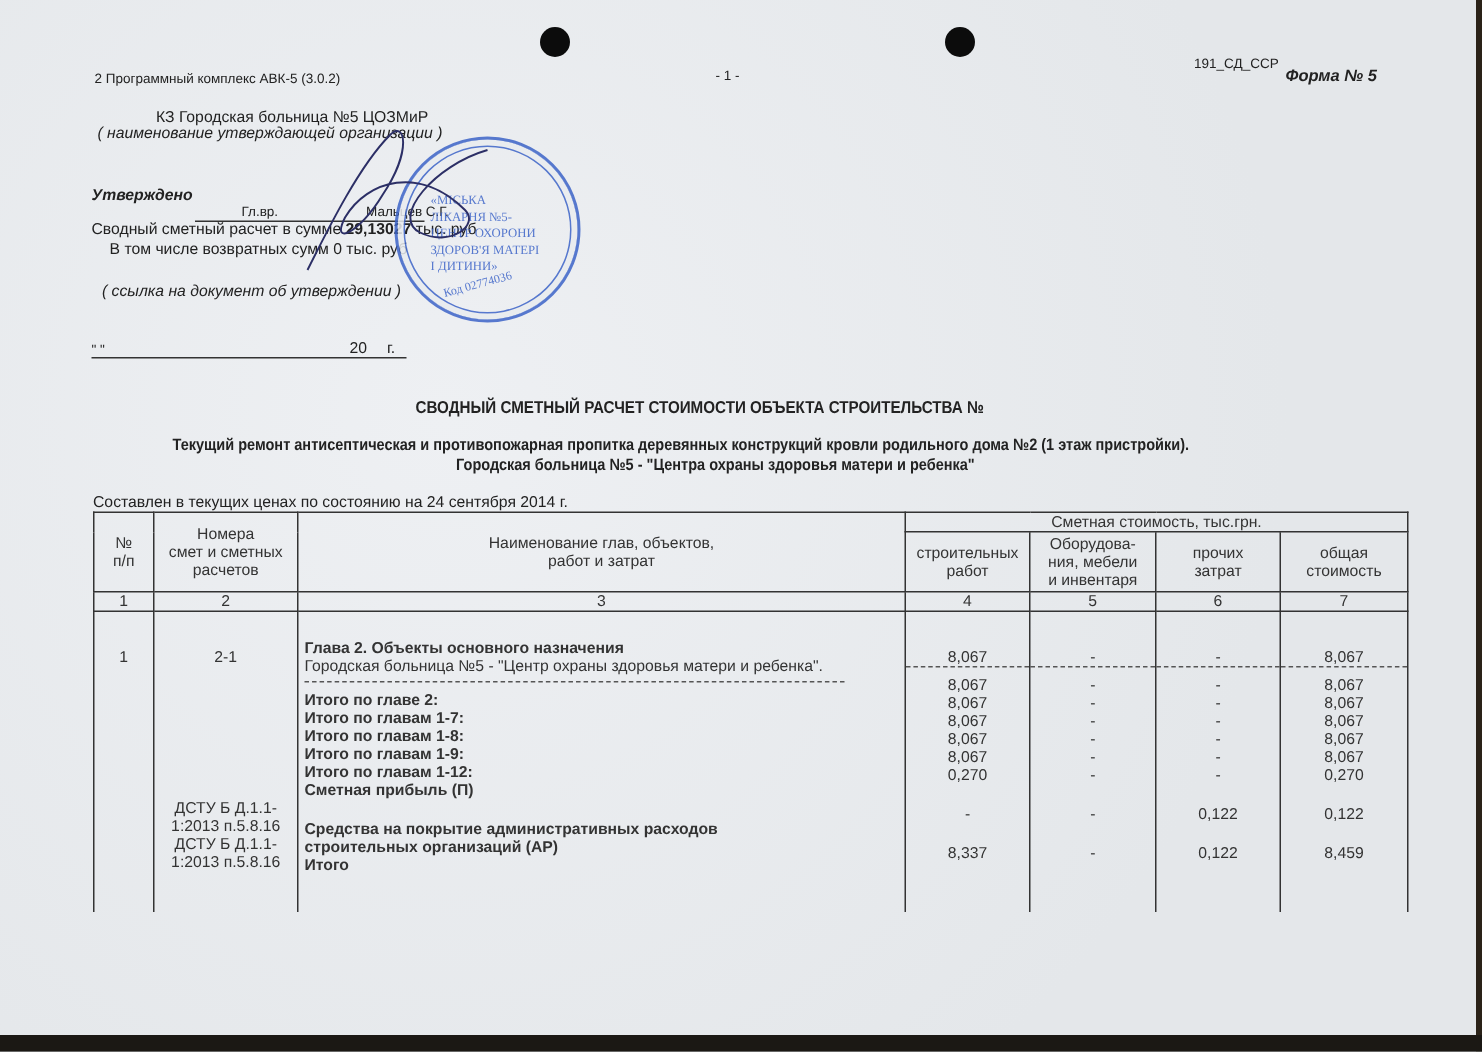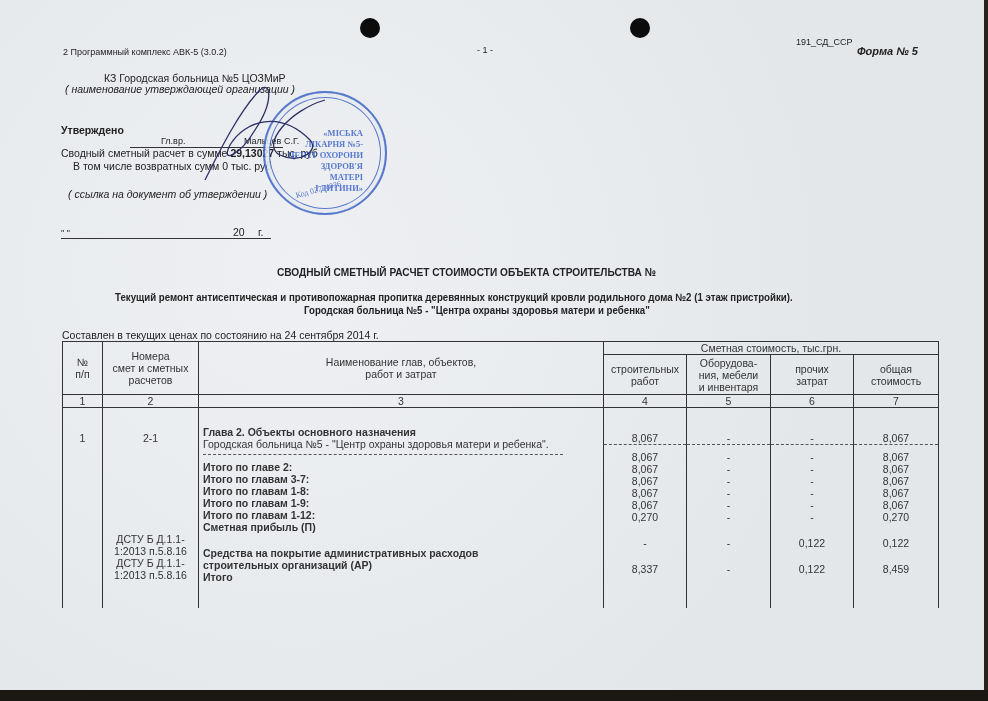--- a/index.html
+++ b/index.html
@@ -23,21 +23,21 @@
   .italic { font-style:italic; }
   .u { }
   .cond { font-family:"Liberation Sans", sans-serif; font-weight:bold; font-size:11px; transform:scaleX(0.88); transform-origin:left top; }
 
   
   .stamp {
     position:absolute; left:263px; top:91px; width:120px; height:120px; border-radius:50%;
     border:2px solid #3d64c8; box-shadow: inset 0 0 0 4px #e9ecef, inset 0 0 0 5px #3d64c8;
     color:#3d64c8; font-family:"Liberation Serif", serif; opacity:0.85;
   }
-  .stamp .inner { position:absolute; left:22px; top:35px; width:76px; text-align:right; font-size:8.5px; font-weight:bold; line-height:11px; }
+  .stamp .inner { position:absolute; left:22px; top:35px; width:76px; text-align:left; font-size:8.5px; font-weight:normal; line-height:11px; }
   .stamp .code { position:absolute; left:30px; top:92px; font-size:8px; transform:rotate(-15deg); }
   .sig { position:absolute; left:200px; top:70px; width:130px; height:120px; pointer-events:none; }
 
   
   table.grid { position:absolute; left:62px; top:341px; border-collapse:collapse; font-size:10.5px; }
   table.grid td { border:1px solid #333; padding:0; vertical-align:middle; text-align:center; color:#333; }
   .hdr td { line-height:12px; }
   .body-cell { vertical-align:top !important; }
   .names { text-align:left !important; padding-left:4px !important; }
   .line { height:12px; line-height:12px; }
@@ -53,21 +53,21 @@
 <div class="punch" style="left:360px;top:18px;"></div>
 <div class="punch" style="left:630px;top:18px;"></div>
 
 <div class="abs small" style="left:63px;top:47px;">2 Программный комплекс АВК-5 (3.0.2)</div>
 <div class="abs small" style="left:477px;top:45px;">- 1 -</div>
 <div class="abs small" style="left:796px;top:37px;">191_СД_ССР</div>
 <div class="abs bold" style="left:857px;top:45px;font-size:11px;font-style:italic;">Форма № 5</div>
 
 <div class="abs t10 u" style="left:104px;top:72px;">КЗ Городская больница №5 ЦОЗМиР</div>
 <div class="abs t10 italic" style="left:65px;top:83px;">( наименование  утверждающей  организации )</div>
-<div class="abs t10 bold" style="left:61px;top:124px;">Утверждено</div>
+<div class="abs t10 bold" style="left:61px;top:124px;font-style:italic;">Утверждено</div>
 <div class="abs small u" style="left:133px;top:136px;padding-left:28px;">Гл.вр.</div>
 <div class="abs" style="left:130px;top:147px;width:153px;border-top:1px solid #333;"></div>
 <div class="abs small u" style="left:244px;top:136px;">Мальцев С.Г.</div>
 <div class="abs t10" style="left:61px;top:147px;">
   <span>Сводный сметный расчет в сумме</span>
   <span class="bold">29,13027</span>
   <span>тыс. руб</span>
 </div>
 <div class="abs t10" style="left:61px;top:160px;padding-left:12px;">В том числе возвратных сумм  0 тыс. руб</div>
 <div class="abs t10 italic" style="left:68px;top:188px;">( ссылка на документ об утверждении )</div>
@@ -152,21 +152,21 @@
       <div style="margin-top:89px;white-space:pre-line;line-height:12px;">ДСТУ Б Д.1.1-
 1:2013 п.5.8.16</div>
       <div style="white-space:pre-line;line-height:12px;">ДСТУ Б Д.1.1-
 1:2013 п.5.8.16</div>
     </td>
     <td class="body-cell names" style="border-bottom:none;">
       <div style="padding-top:18px;" class="line bold">Глава 2. Объекты основного назначения</div>
       <div class="line dash" style="padding-bottom:4px;margin-right:40px;">Городская больница №5 - "Центр охраны здоровья матери и ребенка".</div>
       <div style="height:6px;"></div>
       <div class="line bold">Итого по главе 2:</div>
-      <div class="line bold">Итого по главам 3-7:</div>
+      <div class="line bold">Итого по главам 1-7:</div>
       <div class="line bold">Итого по главам 1-8:</div>
       <div class="line bold">Итого по главам 1-9:</div>
       <div class="line bold">Итого по главам 1-12:</div>
       <div class="line bold">Сметная прибыль (П)</div>
       <div style="height:14px;"></div>
       <div class="bold" style="white-space:pre-line;line-height:12px;">Средства на покрытие административных расходов
 строительных организаций (АР)</div>
       <div class="line bold">Итого</div>
     </td>
     <td class="body-cell" style="border-bottom:none;">

